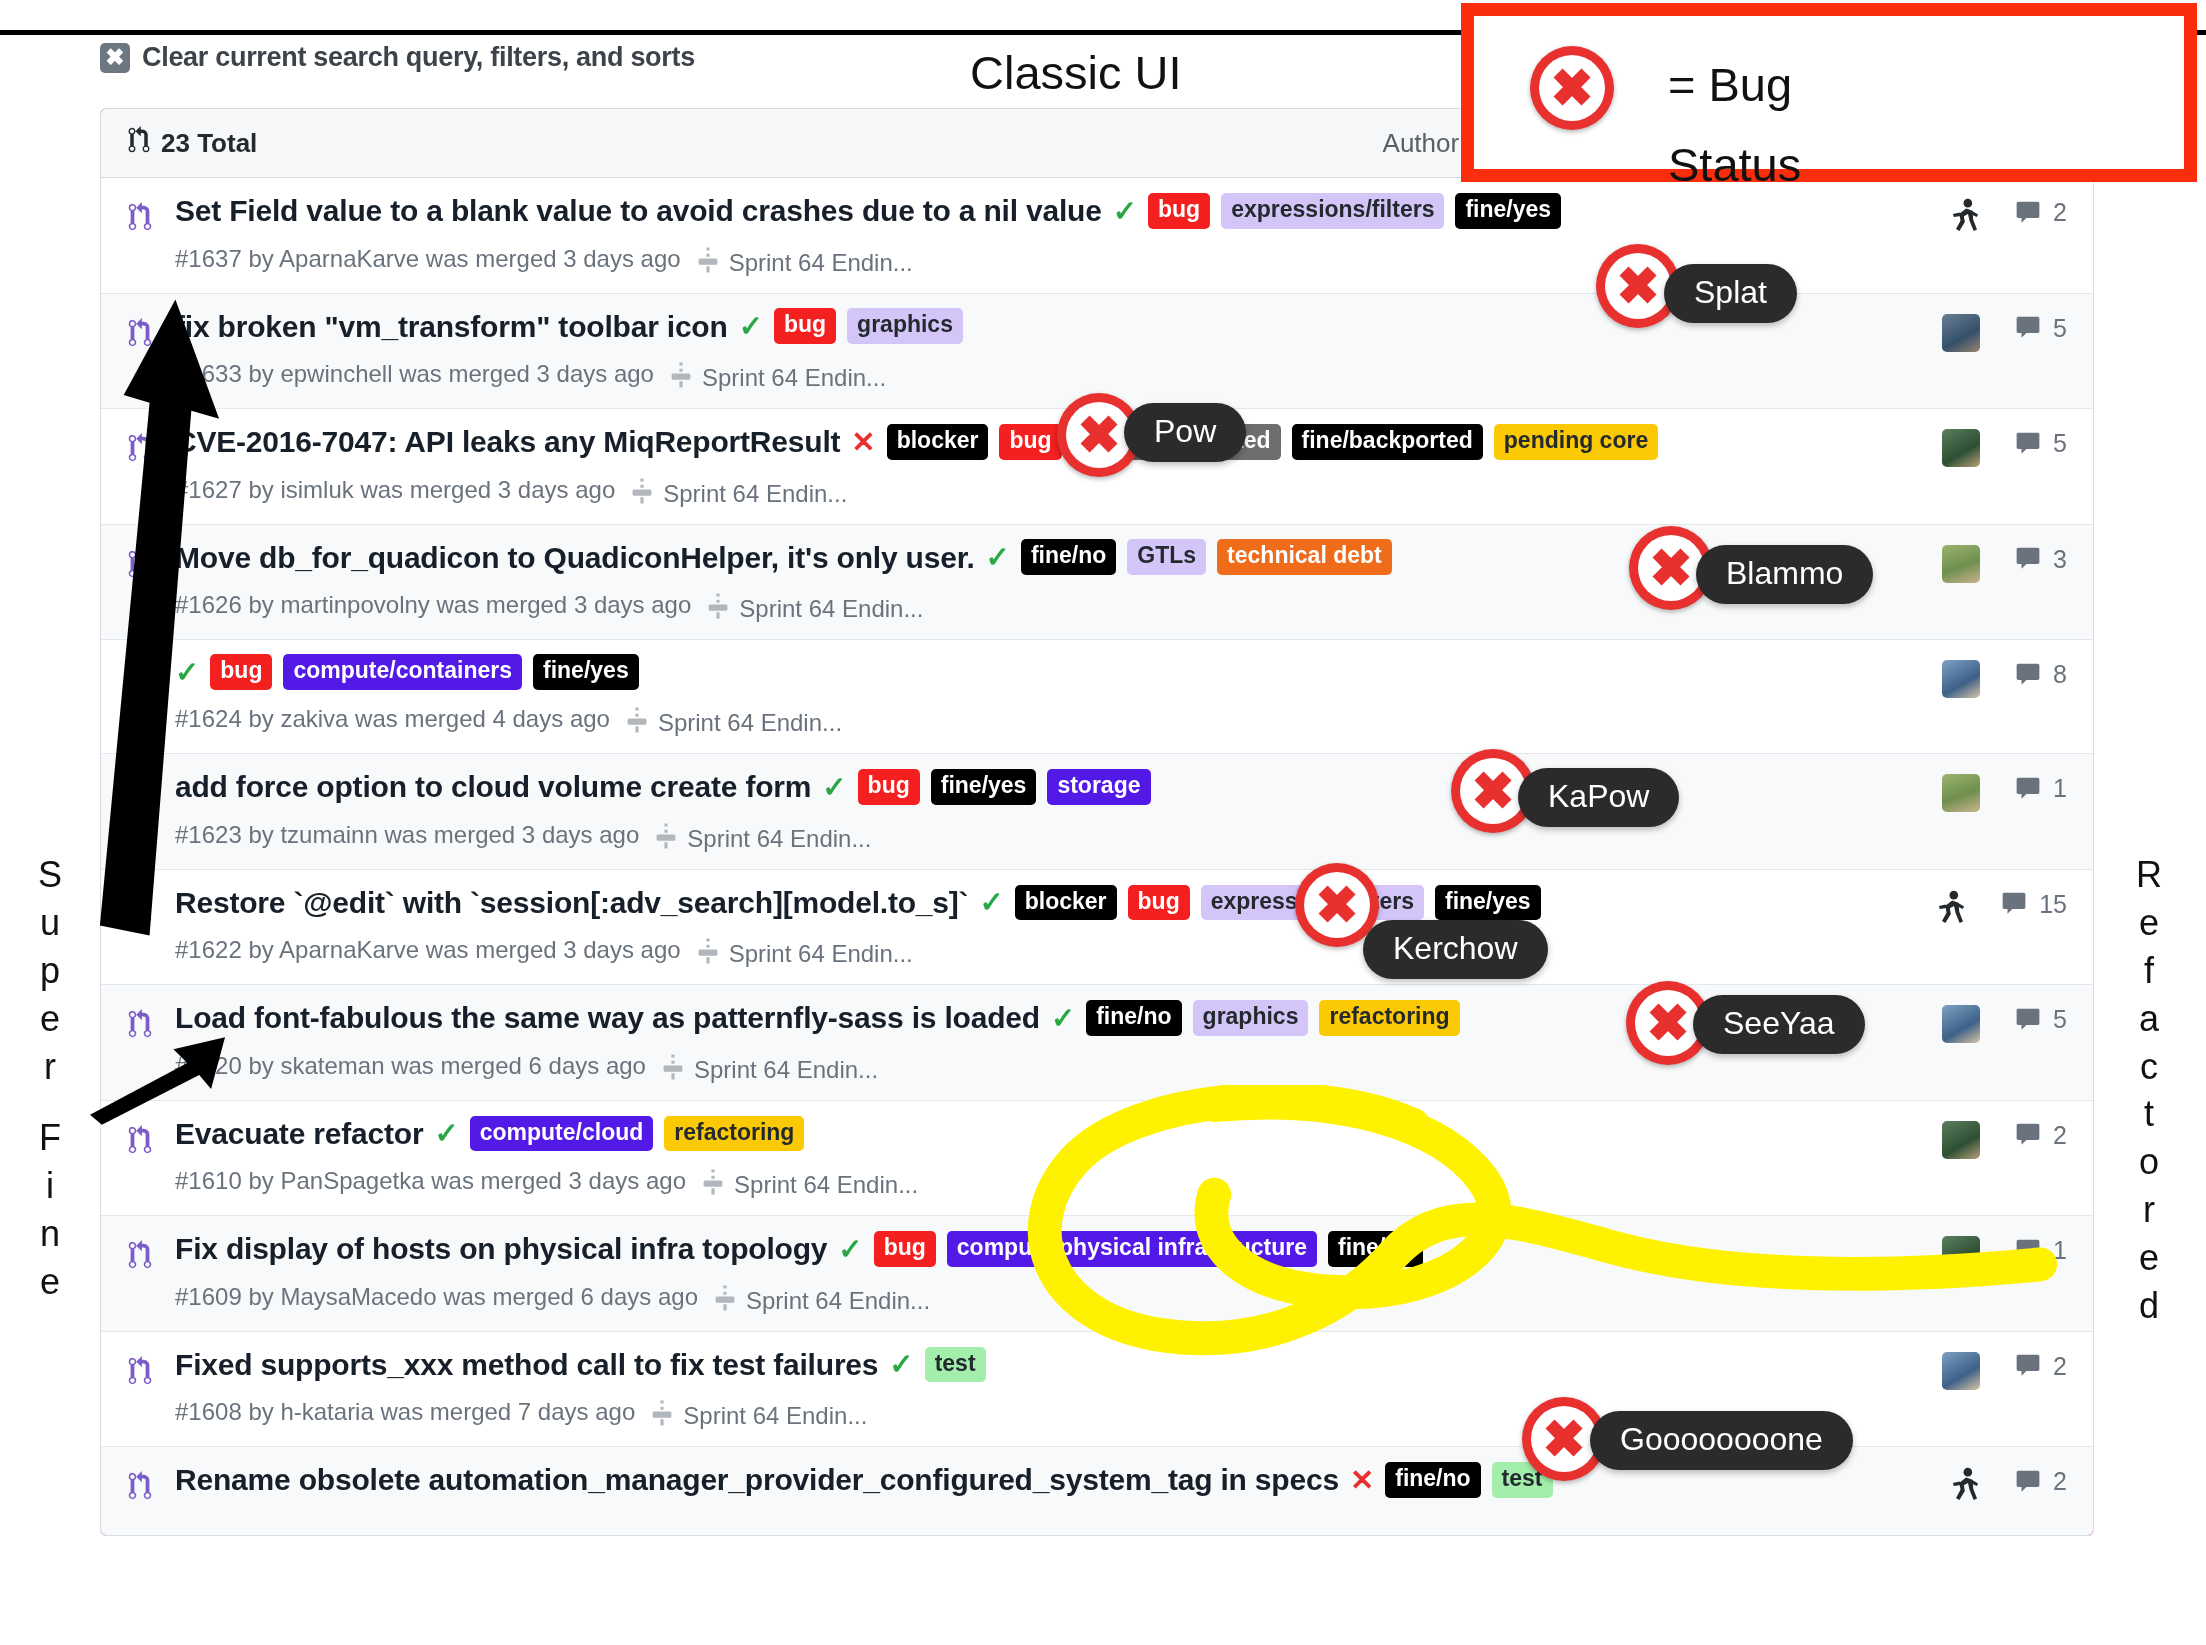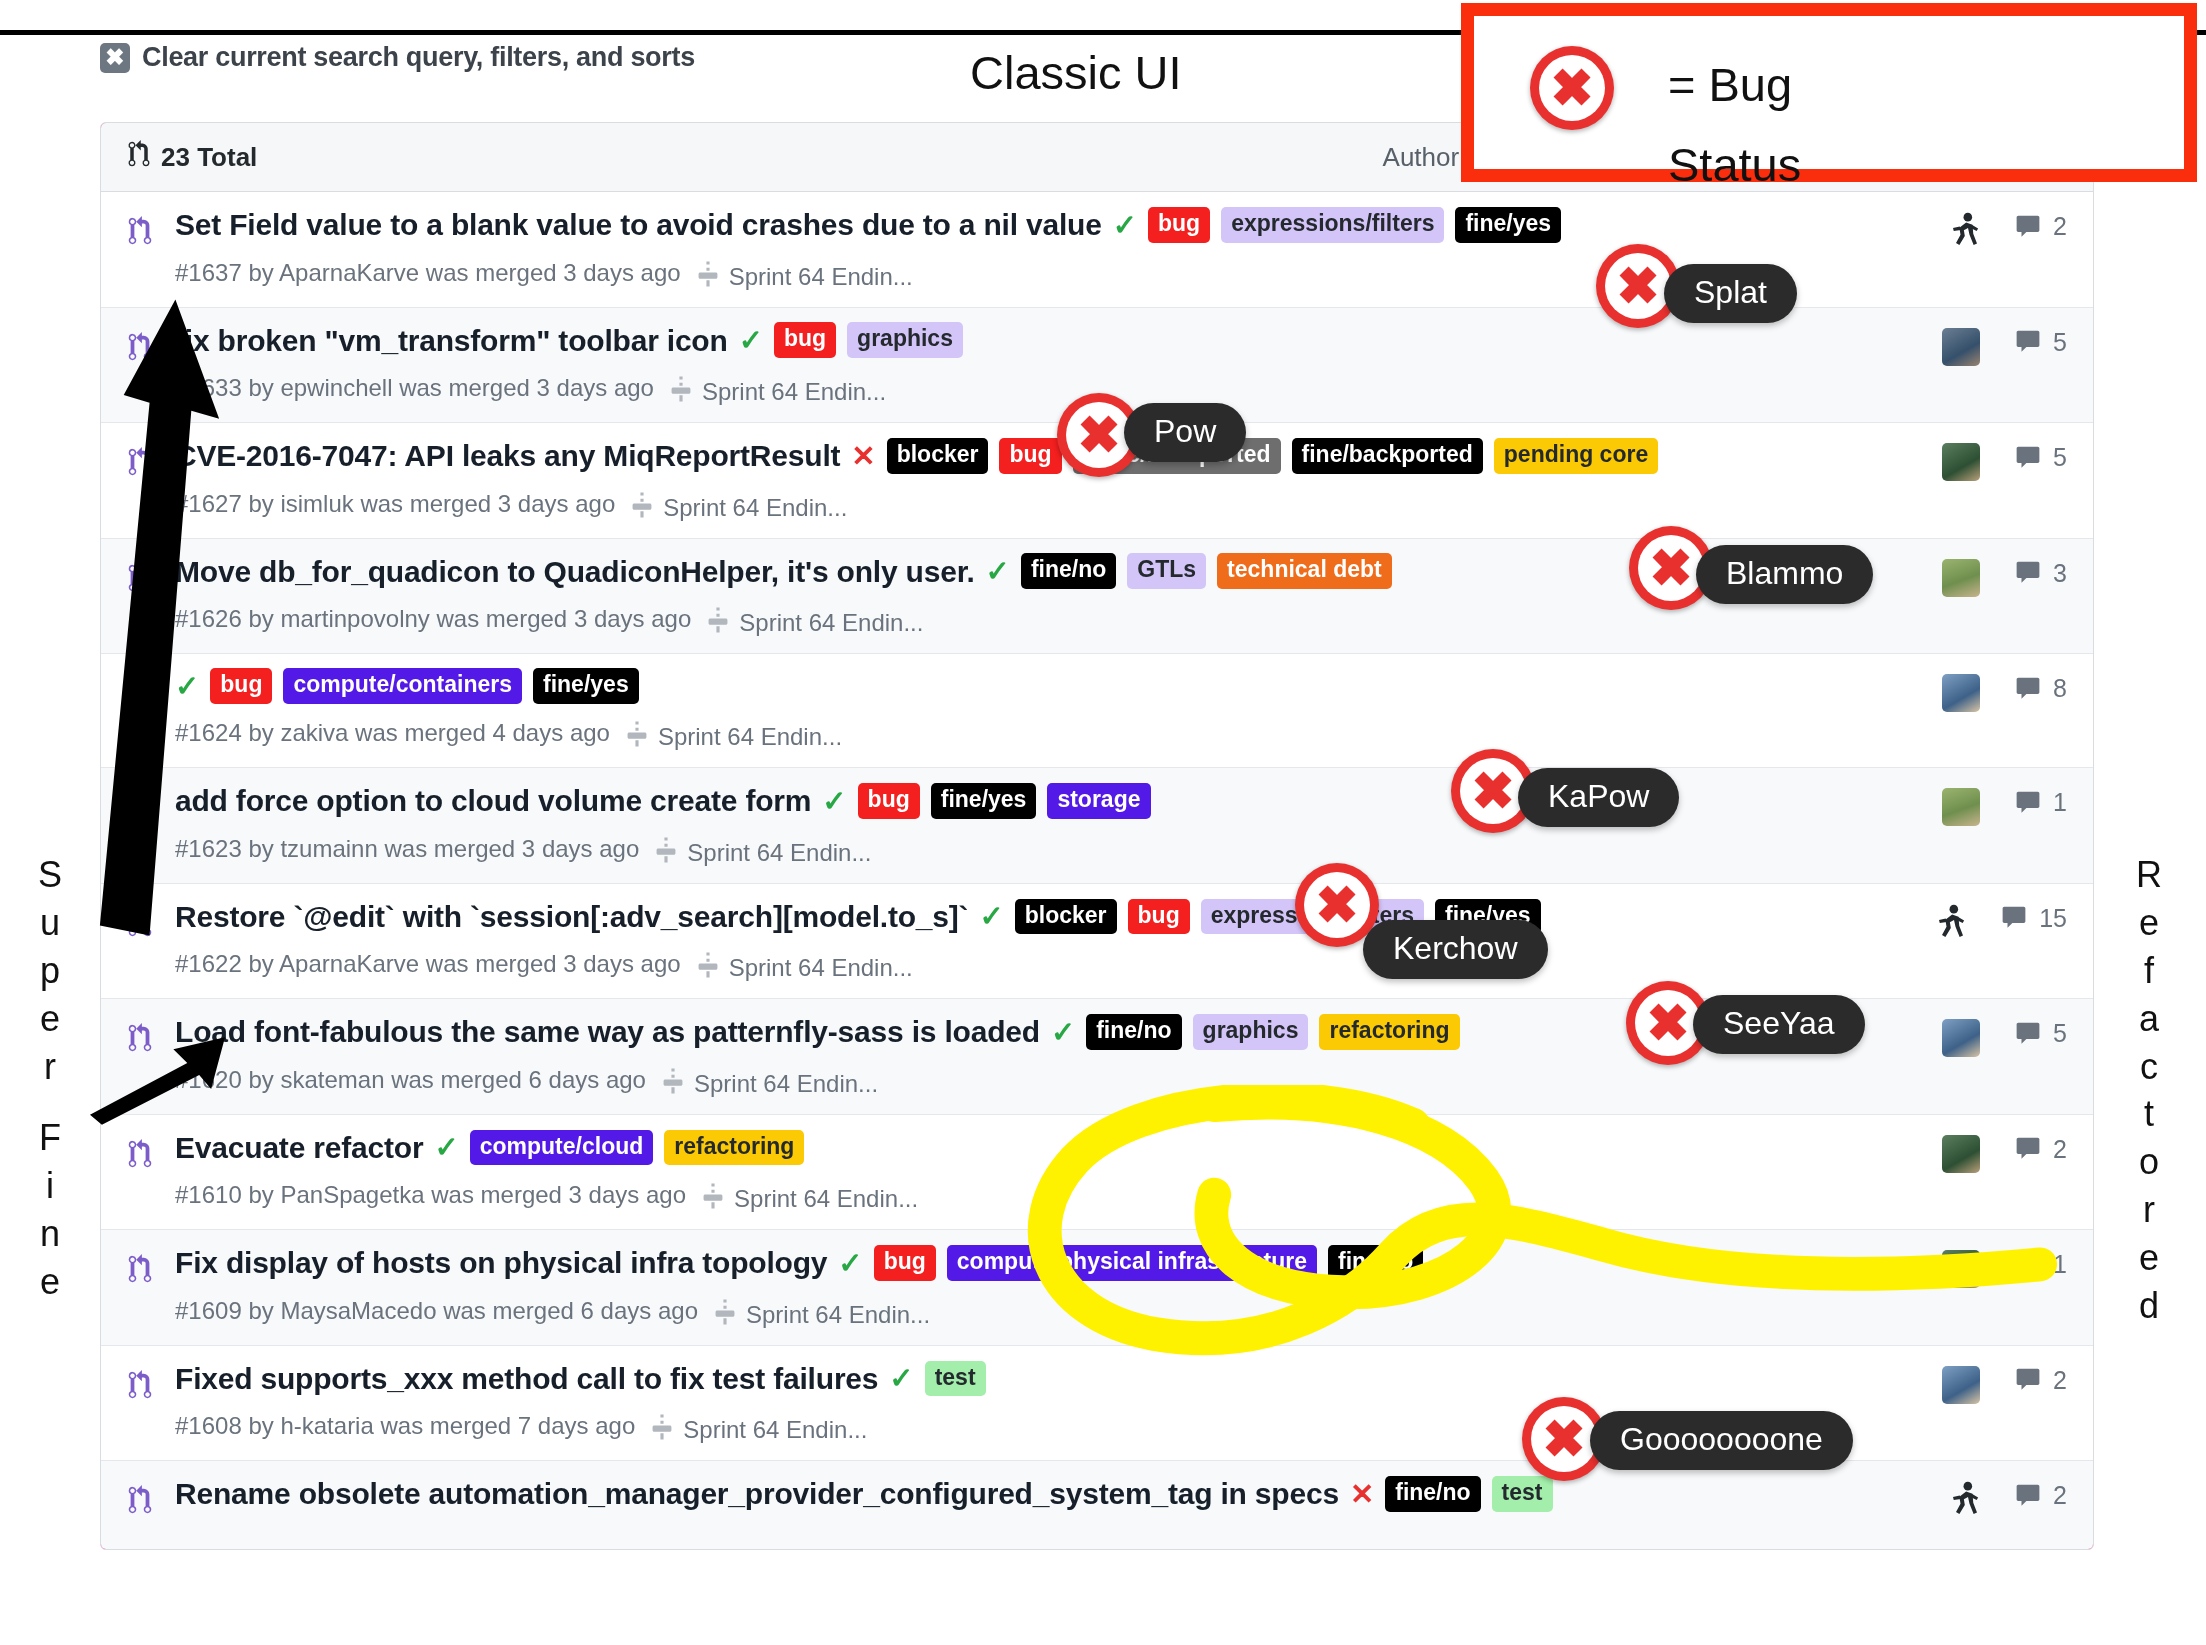--- a/index.html
+++ b/index.html
@@ -14,21 +14,21 @@
   
   .top-rule{position:absolute;left:0;top:30px;width:2207px;height:5px;background:#000;}
   
   .clear-bar{position:absolute;left:100px;top:42px;display:flex;align-items:center;gap:12px;}
   .x-box{width:30px;height:30px;background:#6d7781;border-radius:5px;color:#fff;
          display:flex;align-items:center;justify-content:center;font-size:23px;font-weight:bold;line-height:1;}
   .clear-txt{font-size:27px;font-weight:bold;color:#3c434a;letter-spacing:-0.3px;}
   
   .classic-ui{position:absolute;left:970px;top:45px;font-size:47px;color:#111;letter-spacing:0px;}
   
-  .list{position:absolute;left:100px;top:122px;width:1992px;border:1px solid #d9dde2;
+  .list{position:absolute;left:100px;top:108px;width:1992px;border:1px solid #d9dde2;
         border-radius:6px;background:#ec4899;overflow:hidden;}
   .list-head{height:68px;background:#f5f7f9;border-bottom:1px solid #d9dde2;
              display:flex;align-items:center;padding:0 26px;}
   .total{font-size:26px;font-weight:bold;color:#24292e;display:flex;align-items:center;gap:10px;}
   .pr-ico{display:inline-block;}
   .filters{margin-left:auto;display:flex;align-items:center;gap:62px;padding-right:40px;}
   .filt{font-size:26px;color:#586069;display:flex;align-items:center;gap:9px;}
   .caret{width:0;height:0;border-left:8px solid transparent;border-right:8px solid transparent;
          border-top:10px solid #586069;display:inline-block;}
   

